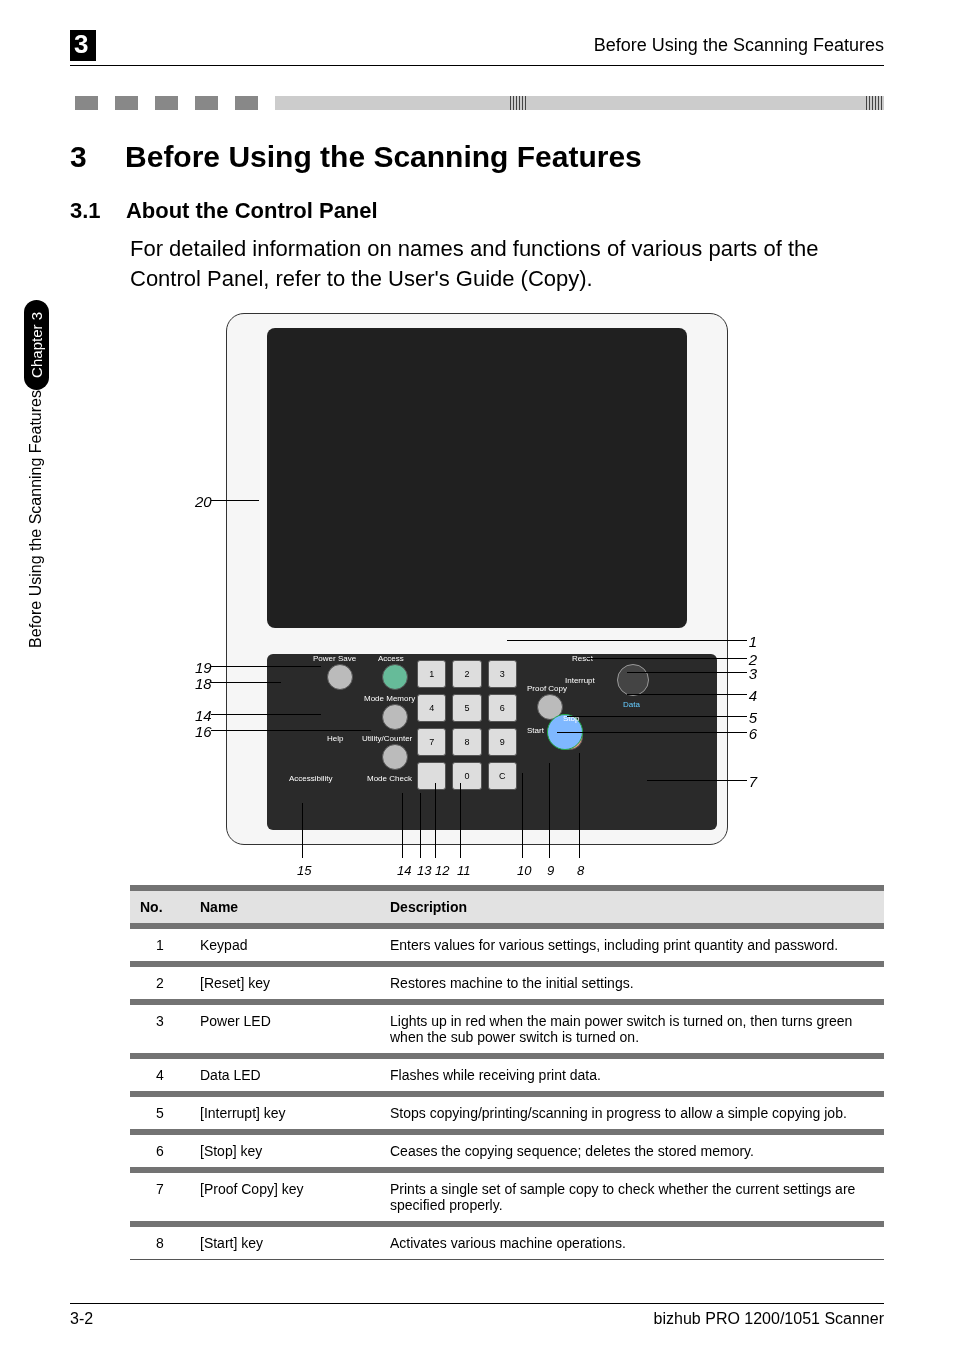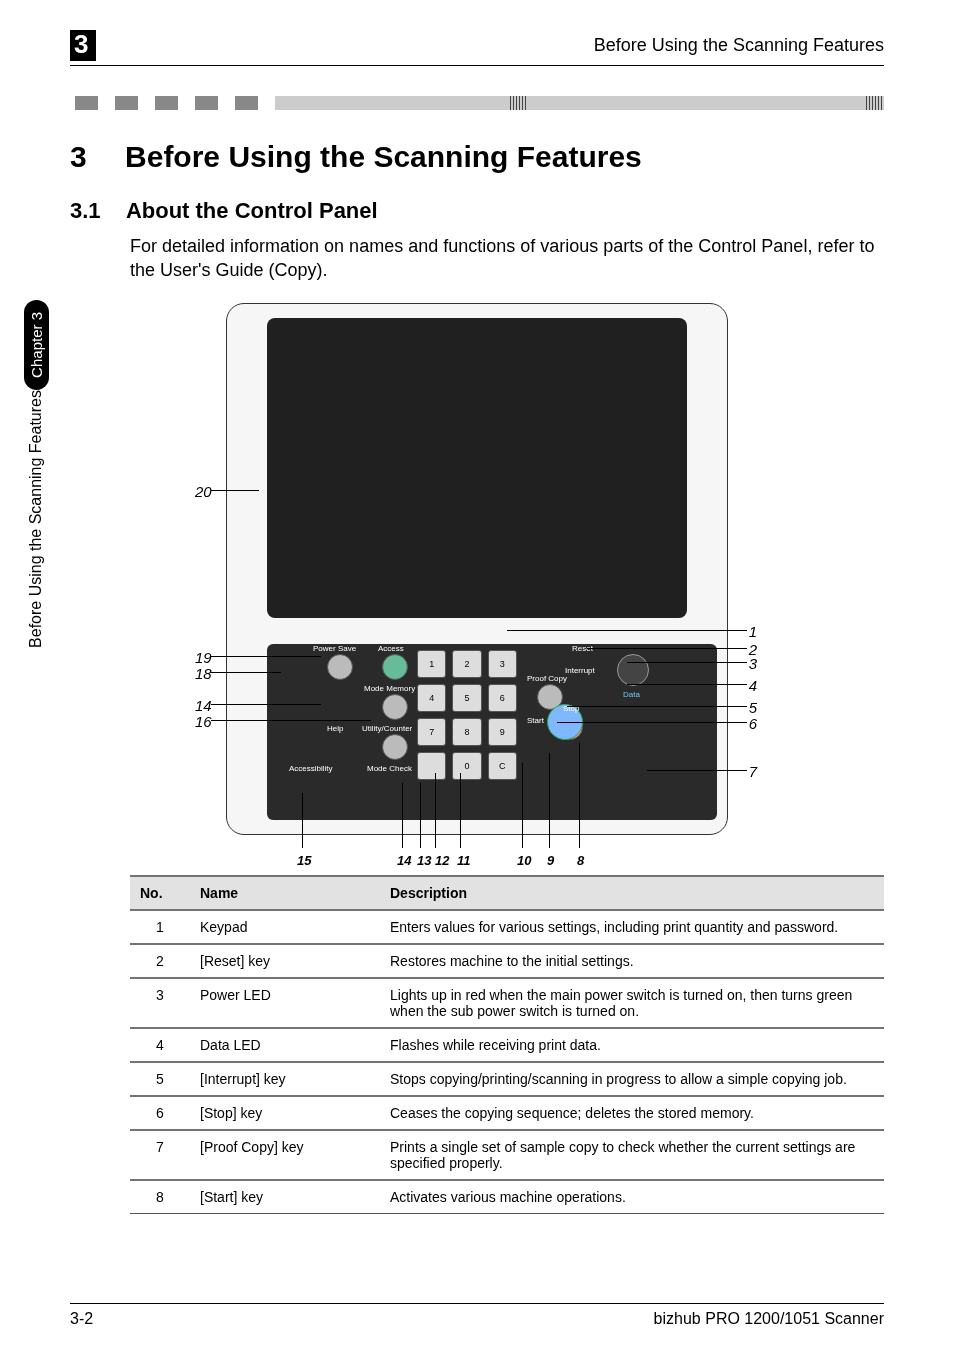--- a/index.html
+++ b/index.html
@@ -95,21 +95,21 @@
     margin: 10px 0 18px 0;
   }
   h1.chapter .num { margin-right: 30px; }
   h2.section {
     font-size: 22px;
     font-weight: bold;
     margin: 24px 0 10px 0;
   }
   h2.section .num { margin-right: 20px; }
   p.body {
-    font-size: 18px;
+    font-size: 22px;
     line-height: 1.35;
     margin: 0 0 20px 60px;
   }
 
   
   .figure {
     width: 540px;
     margin: 10px auto 40px auto;
     position: relative;
   }
@@ -181,34 +181,34 @@
     font-style: italic;
     font-size: 15px;
   }
   .bottom-nums {
     position: absolute;
     width: 500px;
     left:20px;
     top: 550px;
     height: 20px;
     font-size: 13px;
-    font-weight: bold;
+    font-weight: normal;
     font-style: italic;
   }
 
   
   table.ctl {
     border-collapse: collapse;
     width: 100%;
     margin-top: 8px;
     margin-left: 60px;
     width: calc(100% - 60px);
   }
   table.ctl th, table.ctl td {
-    border-top: 2px solid #737373;
+    border-top: 6px solid #737373;
     border-bottom: 1px solid #555;
     padding: 8px 10px;
     font-size: 14px;
     text-align: left;
     vertical-align: top;
   }
   table.ctl th {
     background: #e2e2e2;
     font-weight: bold;
   }

